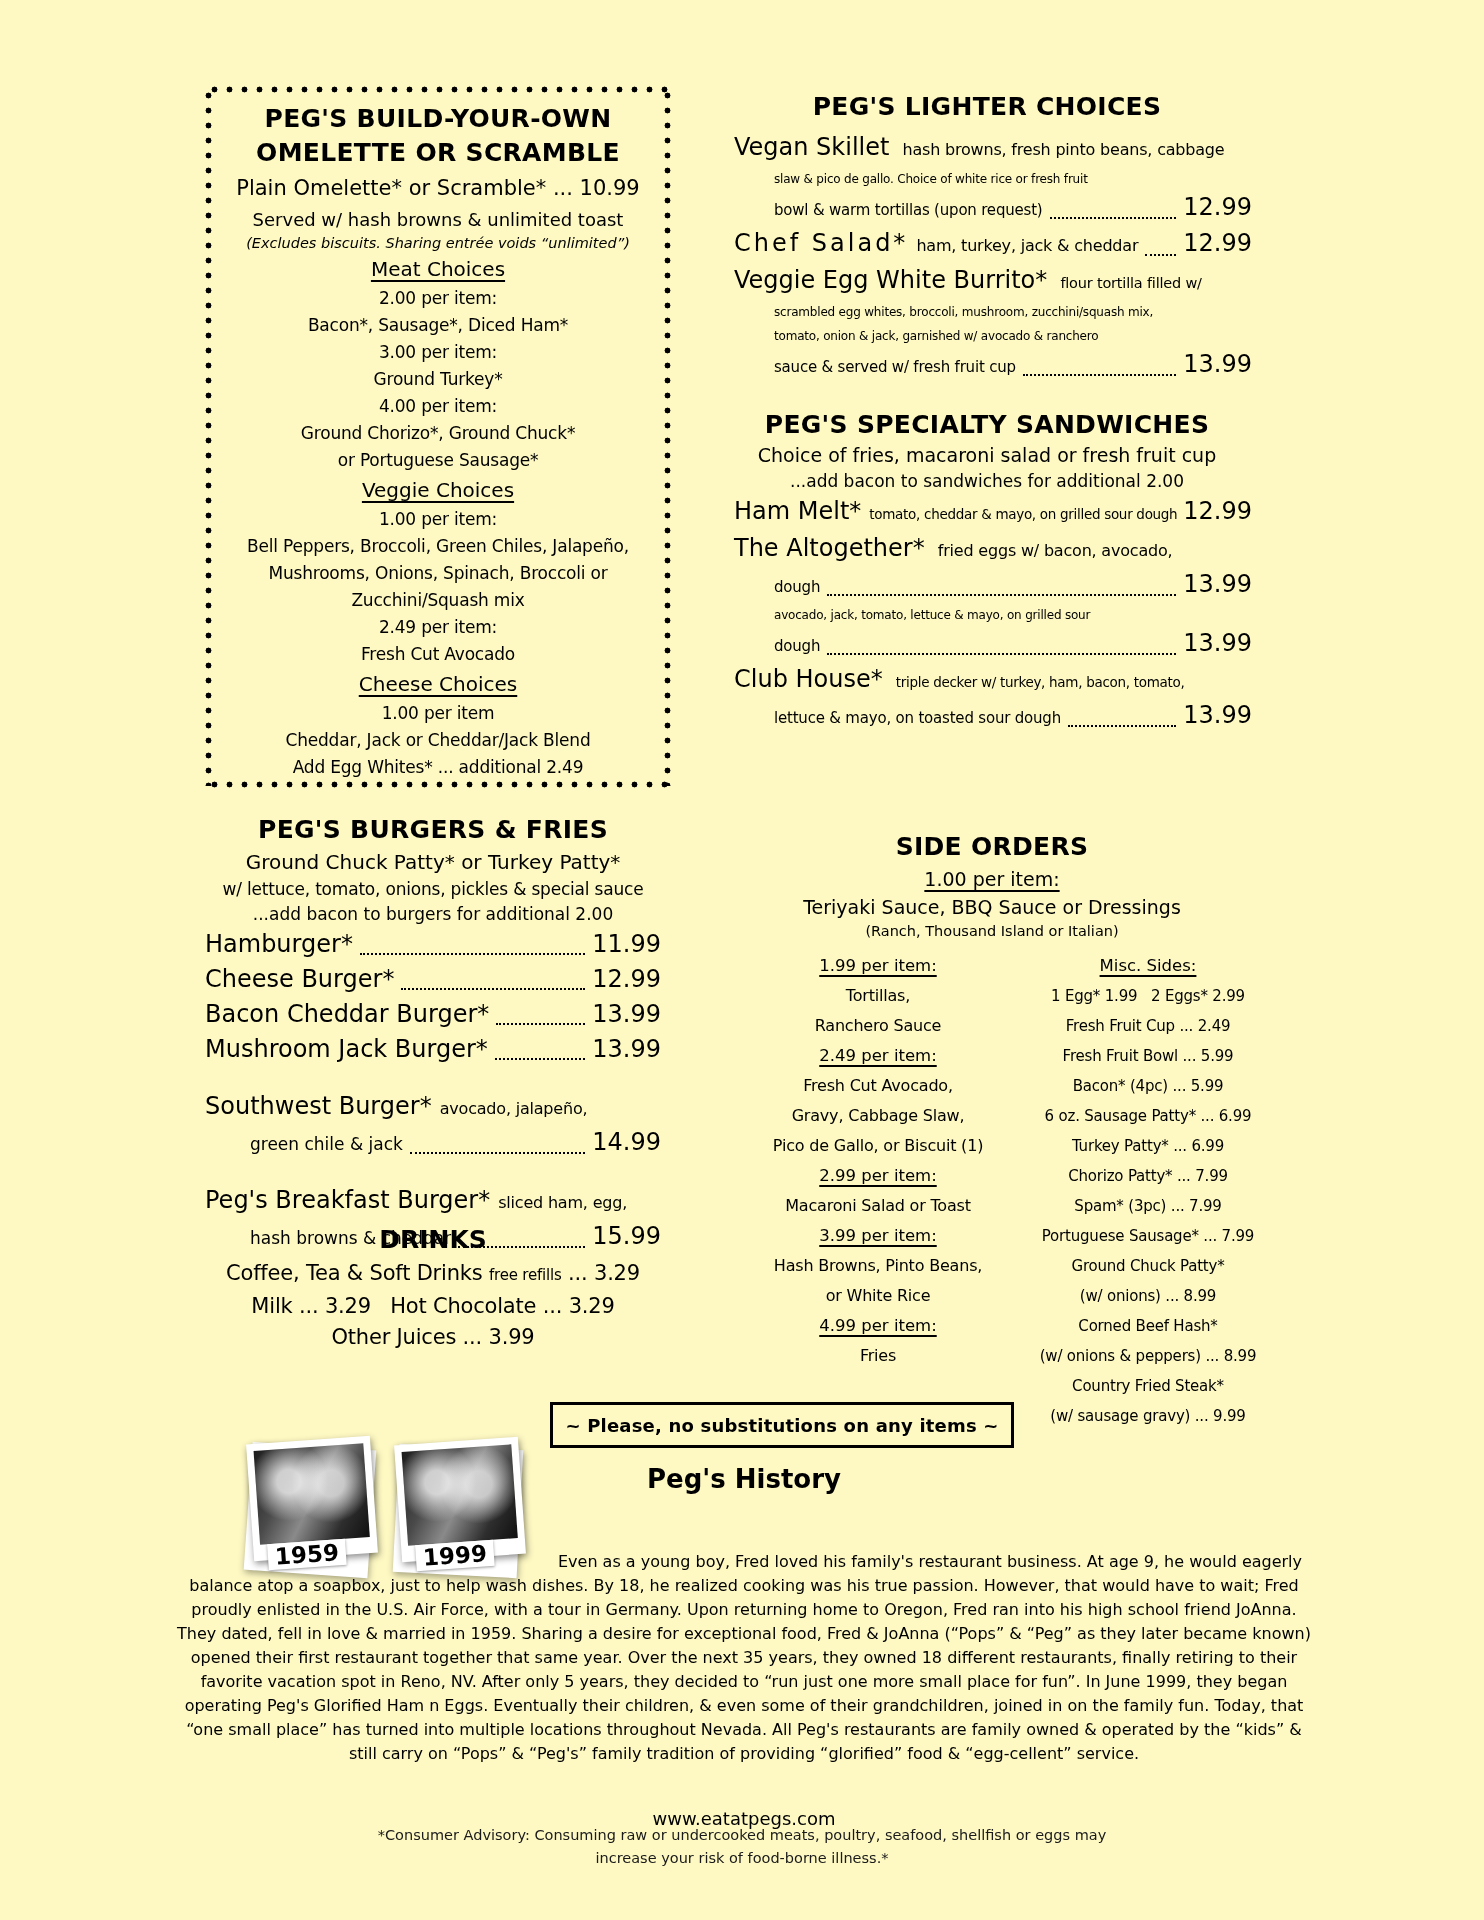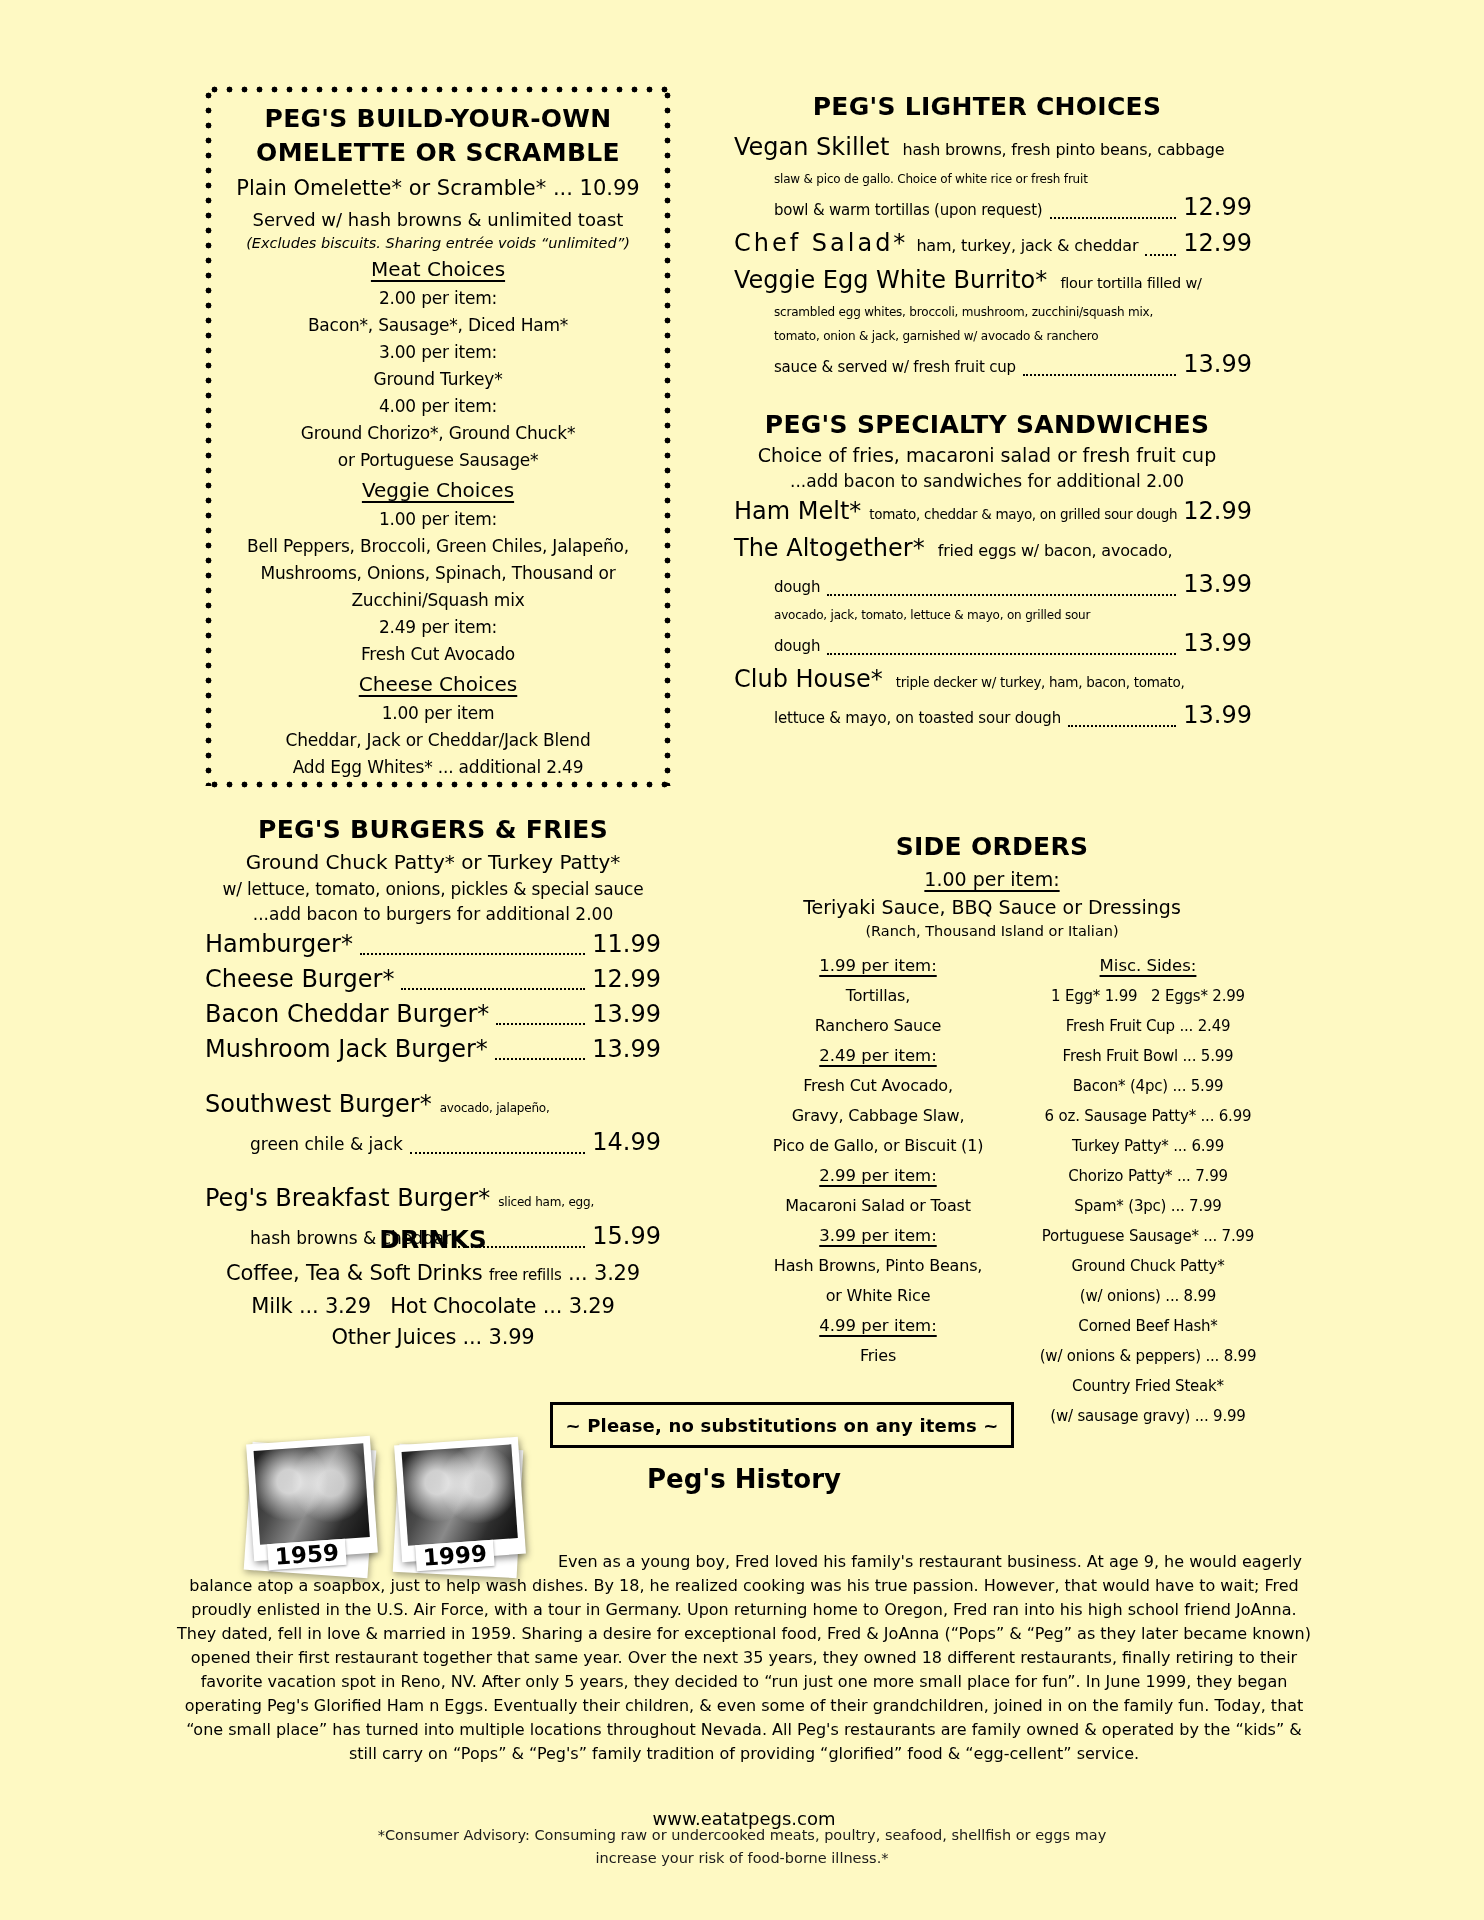--- a/index.html
+++ b/index.html
@@ -48,21 +48,21 @@
   .sec-note1 { font-size:19px; line-height:27px; text-align:center; }
   .sec-note2 { font-size:17px; line-height:25px; text-align:center; }
 
   
   #burgers { left:205px; top:813px; width:456px; }
   .bsub1 { font-size:20px; line-height:30px; text-align:center; }
   .bsub2 { font-size:17px; line-height:24px; text-align:center; letter-spacing:-.2px; }
   .bsub3 { font-size:17px; line-height:26px; text-align:center; }
   .brow { display:flex; align-items:baseline; line-height:35px; }
   .bname { font-size:24px; white-space:nowrap; }
-  .bdesc { font-size:12px; margin-left:8px; letter-spacing:-.2px;margin-top:24px; }
+  .bdesc { font-size:16px; margin-left:8px; letter-spacing:-.2px;margin-top:24px; }
   .bwrap-row { display:flex; align-items:baseline; padding-left:45px; line-height:33px; }
   .bwrap { font-size:17px; }
 
   #drinks { left:205px; top:1222px; width:456px; text-align:center; }
   .dheading { font-size:25px; font-weight:bold; line-height:36px; }
   .dline { font-size:21px; line-height:31px; letter-spacing:-.2px; white-space:nowrap; }
   .dnote { font-size:15px; }
 
   
   #sides { left:722px; top:830px; width:540px; }
@@ -125,21 +125,21 @@
       <div class="obox-line">2.00 per item:</div>
       <div class="obox-line">Bacon*, Sausage*, Diced Ham*</div>
       <div class="obox-line">3.00 per item:</div>
       <div class="obox-line">Ground Turkey*</div>
       <div class="obox-line">4.00 per item:</div>
       <div class="obox-line">Ground Chorizo*, Ground Chuck*</div>
       <div class="obox-line">or Portuguese Sausage*</div>
       <div class="obox-sub"><span class="u">Veggie Choices</span></div>
       <div class="obox-line">1.00 per item:</div>
       <div class="obox-line">Bell Peppers, Broccoli, Green Chiles, Jalapeño,</div>
-      <div class="obox-line">Mushrooms, Onions, Spinach, Thousand or</div>
+      <div class="obox-line">Mushrooms, Onions, Spinach, Broccoli or</div>
       <div class="obox-line">Zucchini/Squash mix</div>
       <div class="obox-line">2.49 per item:</div>
       <div class="obox-line">Fresh Cut Avocado</div>
       <div class="obox-sub"><span class="u">Cheese Choices</span></div>
       <div class="obox-line">1.00 per item</div>
       <div class="obox-line">Cheddar, Jack or Cheddar/Jack Blend</div>
       <div class="obox-line">Add Egg Whites* ... additional 2.49</div>
     </div>
   </div>
 

